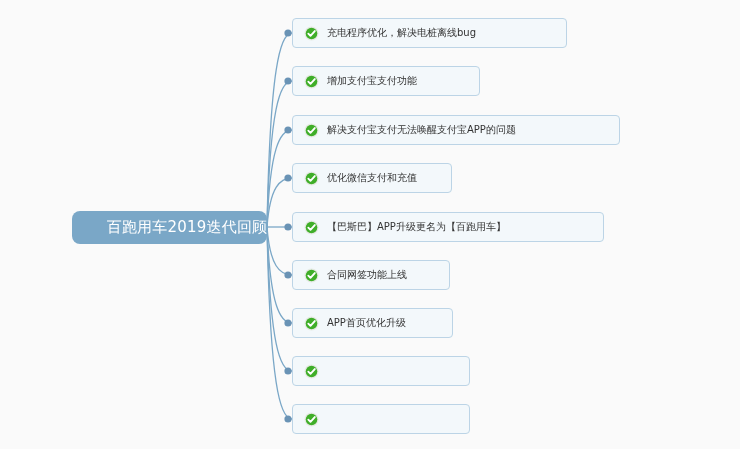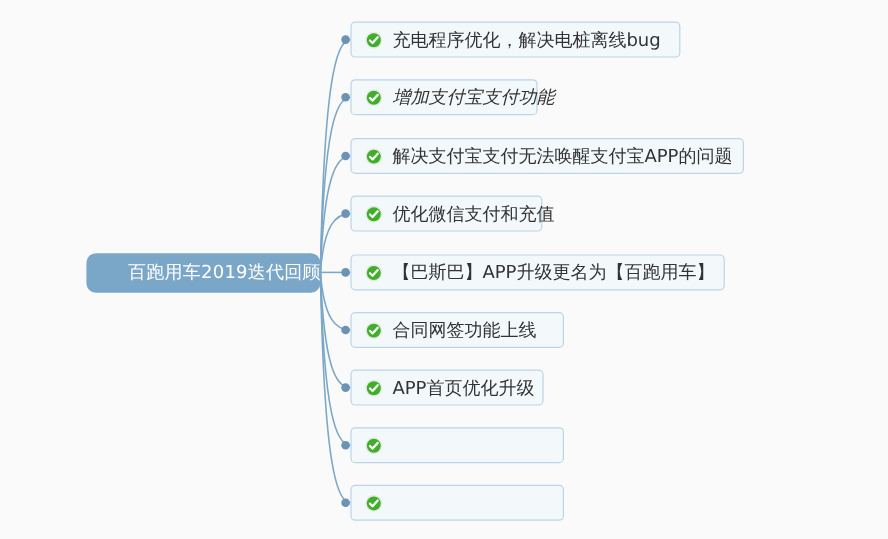--- a/index.html
+++ b/index.html
@@ -63,21 +63,21 @@
   }
   .check-icon {
     flex: 0 0 auto;
     width: 15px;
     height: 15px;
     margin-right: 8px;
     display: block;
   }
   .node-child-label {
     color: #333333;
-    font-size: 15px;
+    font-size: 10px;
     line-height: 1;
     white-space: nowrap;
   }
   .conn-path {
     fill: none;
     stroke: #7aa7c7;
     stroke-width: 1.3;
   }
   .conn-dot {
     fill: #6a93b5;
@@ -115,21 +115,21 @@
 
   <div id="children-layer">
       <div class="node-child" style="left: 292px; top: 18px; width: 275px;">
         <svg class="check-icon" viewBox="0 0 16 16">
           <circle cx="8" cy="8" r="7.5" fill="#e4e9e2"></circle>
           <circle cx="8" cy="8" r="6.2" fill="#3fae29"></circle>
           <path d="M4.6 8.2 L6.9 10.5 L11.5 5.4" fill="none" stroke="#ffffff" stroke-width="2" stroke-linecap="round" stroke-linejoin="round"></path>
         </svg>
         <span class="node-child-label">充电程序优化，解决电桩离线bug</span>
       </div>
-      <div class="node-child" style="left: 292px; top: 66px; width: 156px; font-style: italic;">
+      <div class="node-child" style="left: 292px; top: 66px; width: 188px;">
         <svg class="check-icon" viewBox="0 0 16 16">
           <circle cx="8" cy="8" r="7.5" fill="#e4e9e2"></circle>
           <circle cx="8" cy="8" r="6.2" fill="#3fae29"></circle>
           <path d="M4.6 8.2 L6.9 10.5 L11.5 5.4" fill="none" stroke="#ffffff" stroke-width="2" stroke-linecap="round" stroke-linejoin="round"></path>
         </svg>
         <span class="node-child-label">增加支付宝支付功能</span>
       </div>
       <div class="node-child" style="left: 292px; top: 115px; width: 328px; text-align: right;">
         <svg class="check-icon" viewBox="0 0 16 16">
           <circle cx="8" cy="8" r="7.5" fill="#e4e9e2"></circle>
@@ -147,21 +147,21 @@
         <span class="node-child-label">优化微信支付和充值</span>
       </div>
       <div class="node-child" style="left: 292px; top: 212px; width: 312px;">
         <svg class="check-icon" viewBox="0 0 16 16">
           <circle cx="8" cy="8" r="7.5" fill="#e4e9e2"></circle>
           <circle cx="8" cy="8" r="6.2" fill="#3fae29"></circle>
           <path d="M4.6 8.2 L6.9 10.5 L11.5 5.4" fill="none" stroke="#ffffff" stroke-width="2" stroke-linecap="round" stroke-linejoin="round"></path>
         </svg>
         <span class="node-child-label">【巴斯巴】APP升级更名为【百跑用车】</span>
       </div>
-      <div class="node-child" style="left: 292px; top: 260px; width: 178px;">
+      <div class="node-child" style="left: 292px; top: 260px; width: 158px;">
         <svg class="check-icon" viewBox="0 0 16 16">
           <circle cx="8" cy="8" r="7.5" fill="#e4e9e2"></circle>
           <circle cx="8" cy="8" r="6.2" fill="#3fae29"></circle>
           <path d="M4.6 8.2 L6.9 10.5 L11.5 5.4" fill="none" stroke="#ffffff" stroke-width="2" stroke-linecap="round" stroke-linejoin="round"></path>
         </svg>
         <span class="node-child-label">合同网签功能上线</span>
       </div>
       <div class="node-child" style="left: 292px; top: 308px; width: 161px;">
         <svg class="check-icon" viewBox="0 0 16 16">
           <circle cx="8" cy="8" r="7.5" fill="#e4e9e2"></circle>

